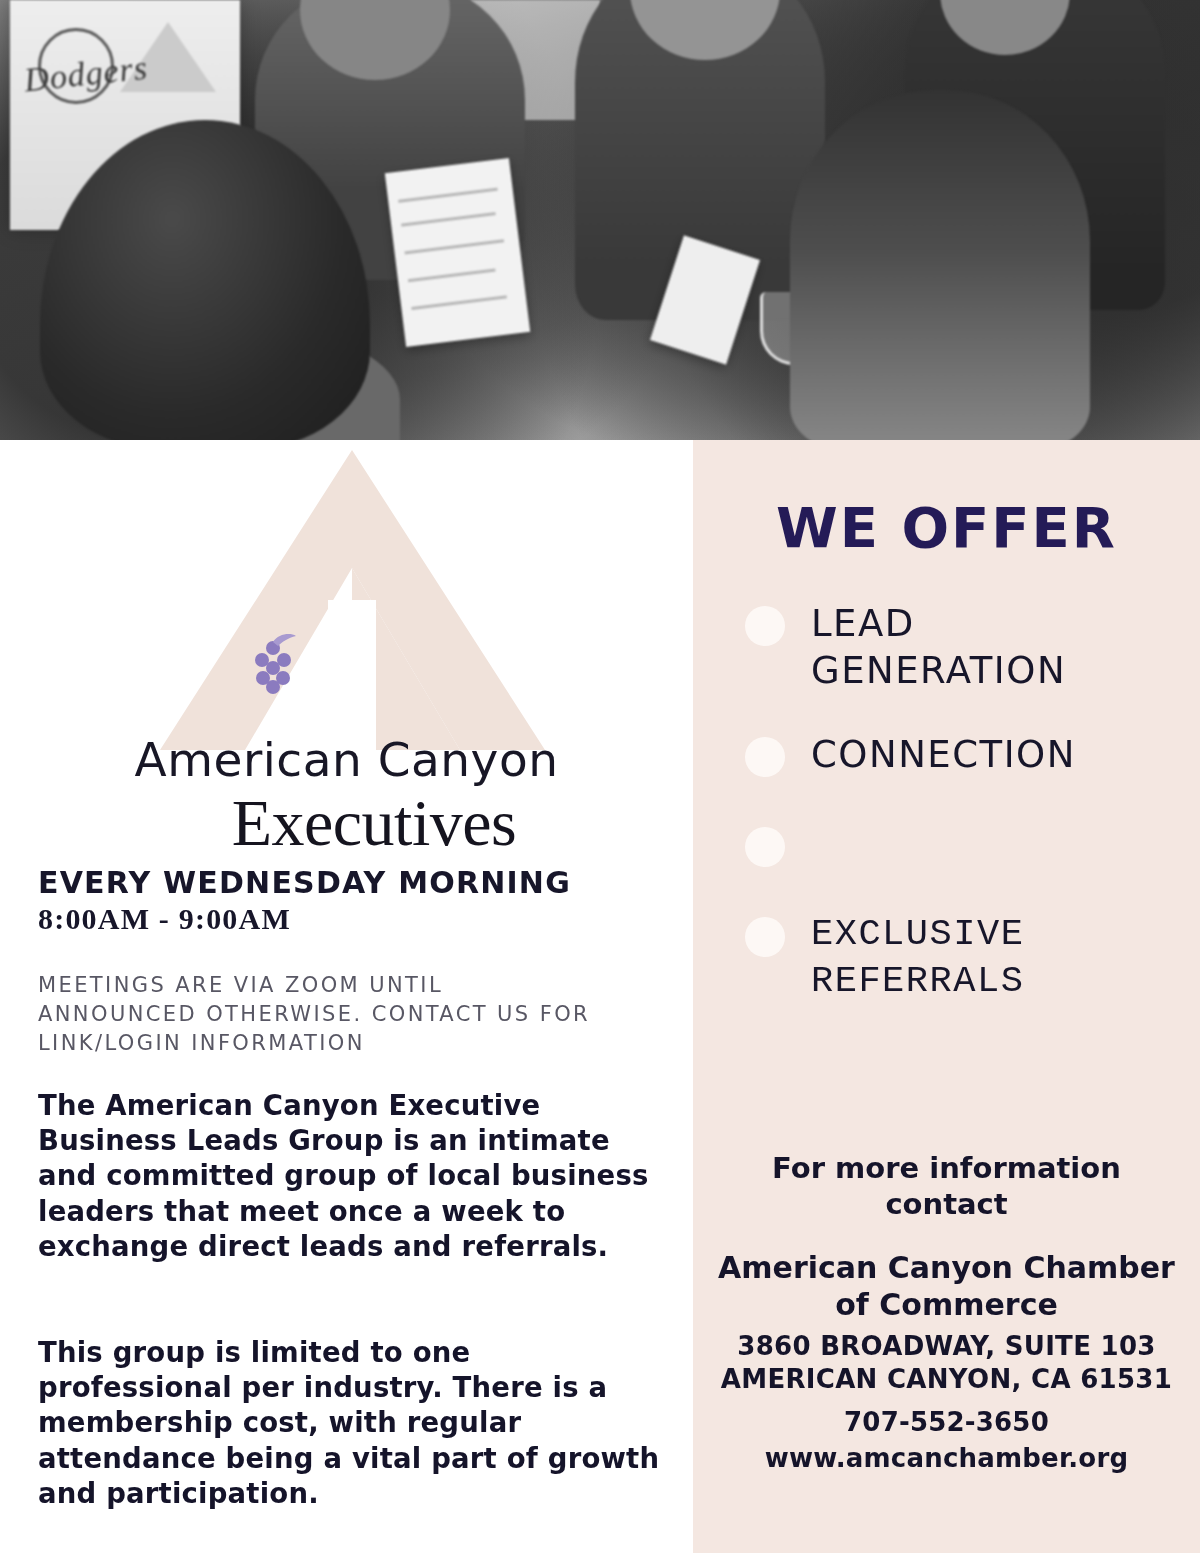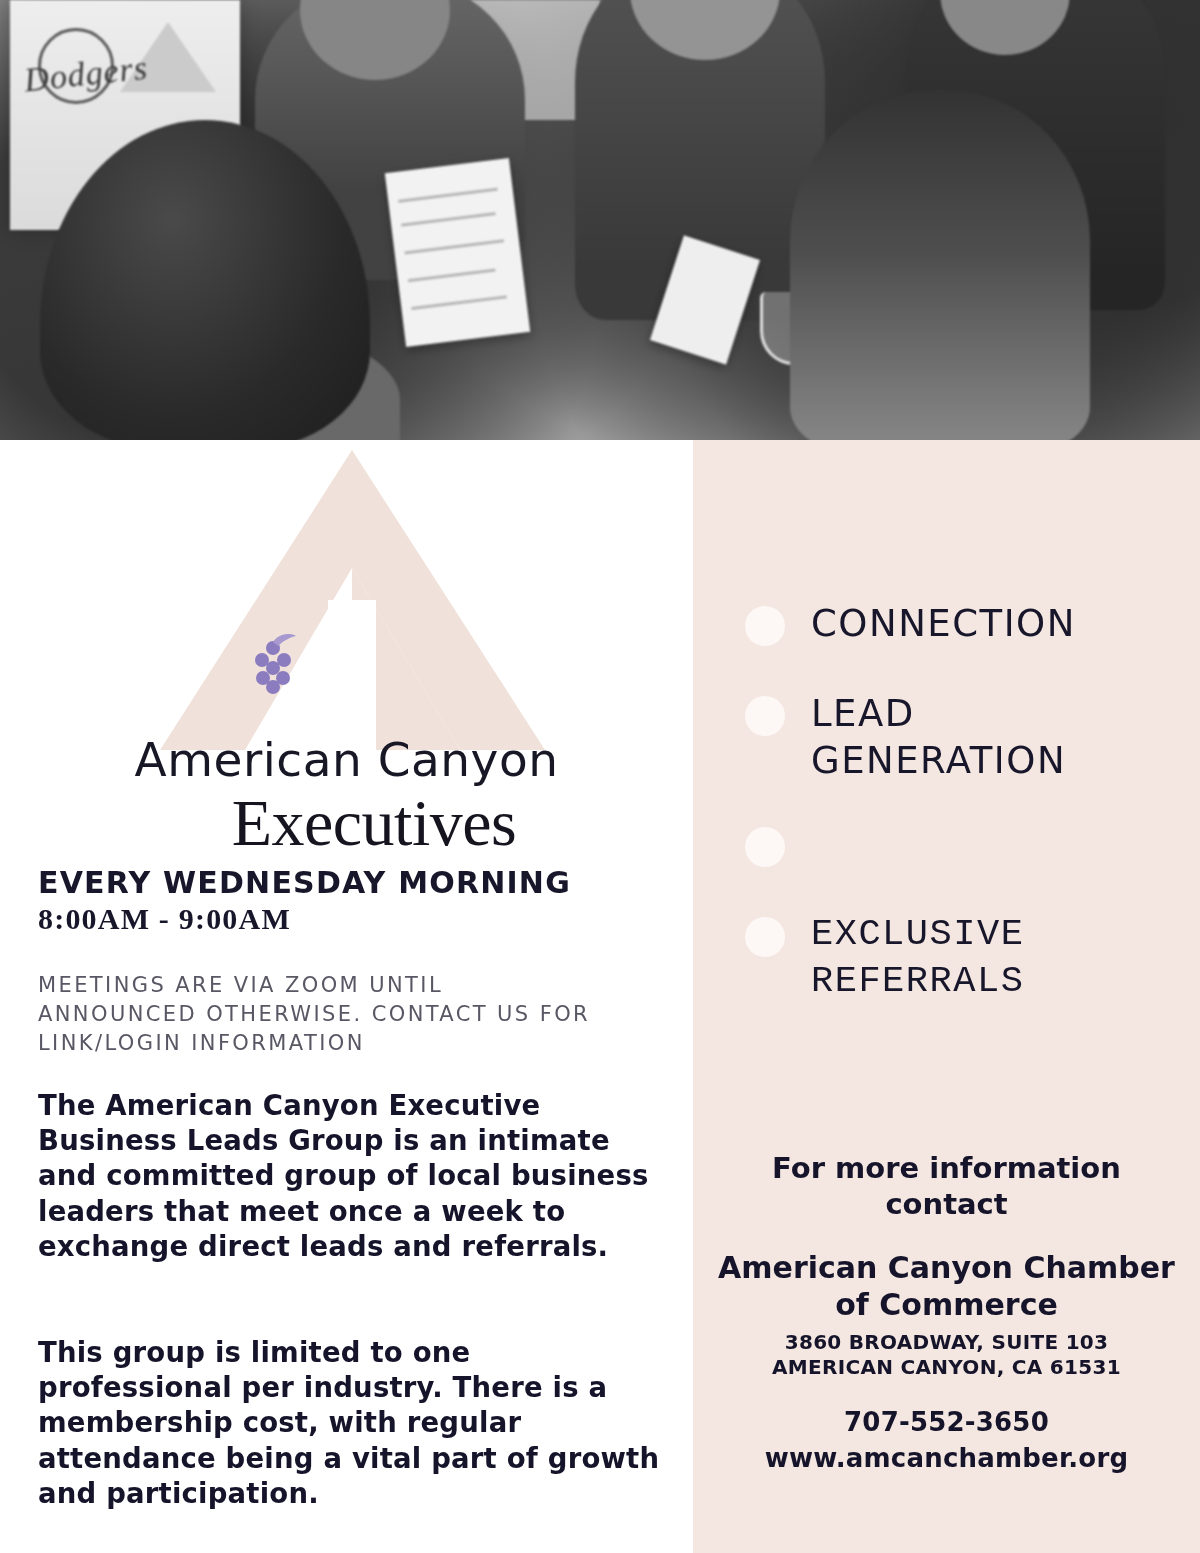--- a/index.html
+++ b/index.html
@@ -329,21 +329,21 @@
     font-weight: 700;
     line-height: 1.22;
     color: #15142a;
   }
   .address {
     position: absolute;
     left: 22px; top: 890px;
     width: 463px;
     text-align: center;
     font-family: "DejaVu Sans", sans-serif;
-    font-size: 20px;
+    font-size: 26px;
     font-weight: 700;
     line-height: 1.25;
     letter-spacing: 0.3px;
     color: #15142a;
   }
   .contact-lines {
     position: absolute;
     left: 22px; top: 965px;
     width: 463px;
     text-align: center;
@@ -427,29 +427,30 @@
     <div class="when-line2">8:00AM - 9:00AM</div>
 
     <div class="note">MEETINGS ARE VIA ZOOM UNTIL ANNOUNCED OTHERWISE. CONTACT US FOR LINK/LOGIN INFORMATION</div>
 
     <div class="para1">The American Canyon Executive Business Leads Group is an intimate and committed group of local business leaders that meet once a week to exchange direct leads and referrals.</div>
     <div class="para2">This group is limited to one professional per industry. There is a membership cost, with regular attendance being a vital part of growth and participation.</div>
   </div>
 
   <div class="right-panel" style="background:transparent;">
 
+    <div class="we-offer">WE OFFER</div>
 
     <div class="offer-list">
       <div class="offer-item">
         <span class="bullet"></span>
-        <span class="offer-label">CONNECTION</span>
+        <span class="offer-label" style="max-width:340px;">LEAD GENERATION</span>
       </div>
       <div class="offer-item">
         <span class="bullet"></span>
-        <span class="offer-label" style="max-width:340px;">LEAD GENERATION</span>
+        <span class="offer-label">CONNECTION</span>
       </div>
       <div class="offer-item">
         <span class="bullet"></span>
       </div>
       <div class="offer-item">
         <span class="bullet"></span>
         <span class="offer-label" style="max-width:340px;font-family:Liberation Mono, monospace;">EXCLUSIVE REFERRALS</span>
       </div>
     </div>
 

